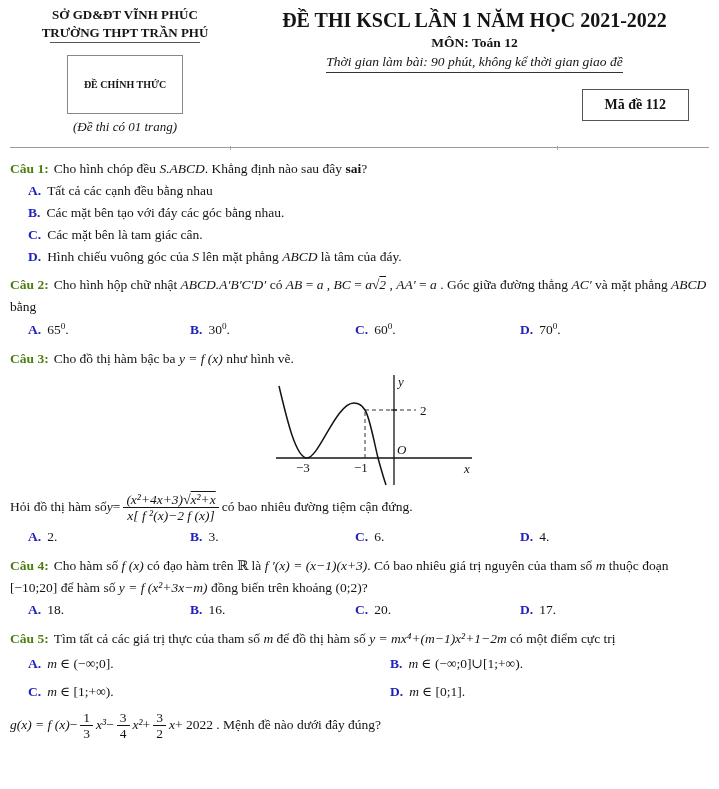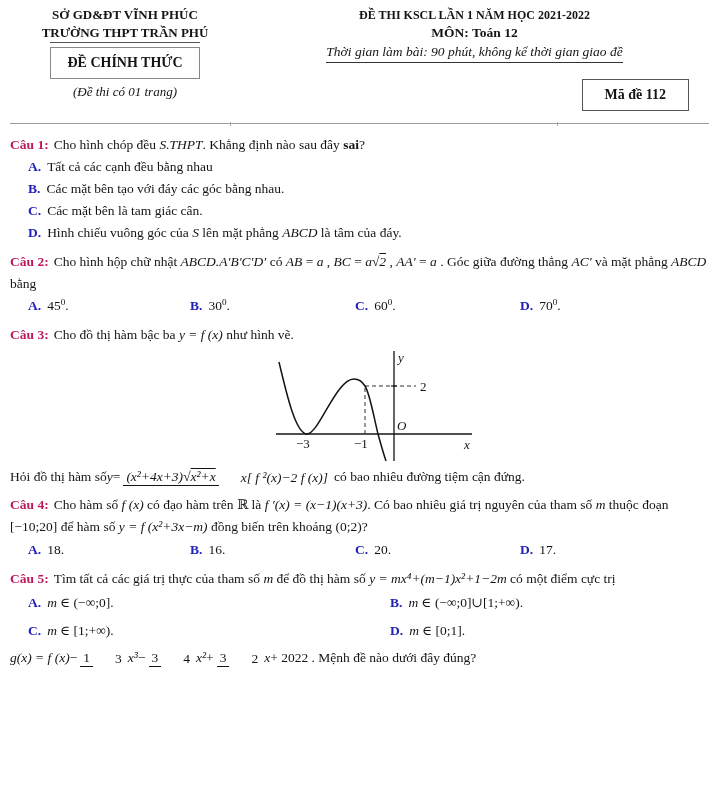--- a/index.html
+++ b/index.html
@@ -8,49 +8,49 @@
     font-family:"Liberation Serif","DejaVu Serif",serif;
     font-size:13.5px;color:#141414;
   }
   .page{padding:6px 10px 0 10px;}
 
   
   .hdr{display:grid;grid-template-columns:230px 1fr;}
   .hdr-left{text-align:center;}
   .org{font-weight:bold;font-size:13px;line-height:1.35;}
   .org-underline{width:150px;border-bottom:1.5px solid #555;margin:1px auto 4px auto;}
-  .official-box{display:inline-block;border:1px solid #888;padding:7px 16px;font-weight:bold;font-size:14px;margin-top:0;}
+  .official-box{display:inline-block;border:1px solid #888;padding:23px 16px;font-weight:bold;font-size:10px;margin-top:8px;}
   .pages-note{font-style:italic;margin-top:5px;font-size:13px;}
   .hdr-right{text-align:center;}
-  .exam-title{font-weight:bold;font-size:12px;line-height:1.2;margin-top:2px;}
+  .exam-title{font-weight:bold;font-size:20px;line-height:1.2;margin-top:2px;}
   .exam-subject{font-weight:bold;font-size:13.5px;margin-top:3px;}
   .exam-duration{display:inline-block;font-style:italic;font-size:13.5px;margin-top:3px;border-bottom:1.5px solid #333;padding-bottom:2px;}
   .code-box-wrap{text-align:right;padding-right:20px;margin-top:16px;}
   .code-box{display:inline-block;border:1px solid #555;padding:7px 22px;font-weight:bold;font-size:14px;}
 
   
   .separator{position:relative;border-top:1px solid #9a9a9a;margin-top:12px;height:0;}
   .separator .tick{position:absolute;top:-2px;width:1px;height:4px;background:#aaa;}
 
   
   .questions{margin-top:10px;}
   .question{margin-top:7px;}
   .qtext{margin:0;line-height:1.62;}
-  .qlabel{color:#be185d;font-weight:bold;margin-right:5px;}
+  .qlabel{color:#4d7c0f;font-weight:bold;margin-right:5px;}
   .letter{color:#2121bd;font-weight:bold;margin-right:6px;}
   .opts-stacked{padding-left:18px;}
   .opt-line{line-height:1.62;}
   .opts-row{display:grid;grid-template-columns:162px 165px 165px auto;padding-left:18px;line-height:1.62;margin-top:1px;}
   .opts-grid2{display:grid;grid-template-columns:362px auto;padding-left:18px;line-height:1.62;row-gap:6px;margin-top:3px;}
 
   
   .seg-m{font-style:italic;}
   .seg-b{font-weight:bold;}
   .seg-sup{vertical-align:super;font-size:0.68em;line-height:0;}
-  .frac{display:inline-flex;flex-direction:row;align-items:center;vertical-align:middle;line-height:1.15;margin:0 3px;text-align:left;gap:19px;}
+  .frac{display:inline-flex;flex-direction:column;align-items:center;vertical-align:middle;line-height:1.15;margin:0 3px;text-align:left;}
   .fnum{border-bottom:1px solid #141414;padding:0 3px;}
   .fden{padding:0 3px;}
   .sqrt{white-space:nowrap;}
   .sqrt .rad{font-style:normal;}
   .sqrt .ol{text-decoration:overline;}
   .formula-line{display:flex;align-items:center;margin:2px 0;line-height:1.4;}
   .formula-line > span{display:inline-flex;align-items:center;flex-wrap:wrap;}
 
   
   .graph-wrap{margin:2px 0 2px 266px;width:202px;}
@@ -83,36 +83,36 @@
 
   <div class="separator">
     <span class="tick" style="left:220px"></span>
     <span class="tick" style="left:547px"></span>
   </div>
 
   <div class="questions">
 
     <div class="question">
       <p class="qtext">
-        <span class="qlabel">Câu 1:</span><span><span>Cho hình chóp đều </span><span class="seg-m">S.THPT</span><span>. Khẳng định nào sau đây </span><span class="seg-b">sai</span><span>?</span></span>
+        <span class="qlabel">Câu 1:</span><span><span>Cho hình chóp đều </span><span class="seg-m">S.ABCD</span><span>. Khẳng định nào sau đây </span><span class="seg-b">sai</span><span>?</span></span>
       </p>
       <div class="opts-stacked">
         <div class="opt-line"><span class="letter">A.</span><span><span>Tất cả các cạnh đều bằng nhau</span></span></div>
         <div class="opt-line"><span class="letter">B.</span><span><span>Các mặt bên tạo với đáy các góc bằng nhau.</span></span></div>
         <div class="opt-line"><span class="letter">C.</span><span><span>Các mặt bên là tam giác cân.</span></span></div>
         <div class="opt-line"><span class="letter">D.</span><span><span>Hình chiếu vuông góc của </span><span class="seg-m">S</span><span> lên mặt phẳng </span><span class="seg-m">ABCD</span><span> là tâm của đáy.</span></span></div>
       </div>
     </div>
 
     <div class="question">
       <p class="qtext">
         <span class="qlabel">Câu 2:</span><span><span>Cho hình hộp chữ nhật </span><span class="seg-m">ABCD.A′B′C′D′</span><span> có </span><span class="seg-m">AB</span><span> = </span><span class="seg-m">a</span><span> , </span><span class="seg-m">BC</span><span> = </span><span class="seg-m">a</span><span class="sqrt"><span class="rad">√</span><span class="ol seg-m">2</span></span><span> , </span><span class="seg-m">AA′</span><span> = </span><span class="seg-m">a</span><span> . Góc giữa đường thẳng </span><span class="seg-m">AC′</span><span> và mặt phẳng </span><span class="seg-m">ABCD</span><span> bằng</span></span>
       </p>
       <div class="opts-row">
-        <div><span class="letter">A.</span><span><span>45</span><span class="seg-sup">0</span><span>.</span></span></div>
+        <div><span class="letter">A.</span><span><span>65</span><span class="seg-sup">0</span><span>.</span></span></div>
         <div><span class="letter">B.</span><span><span>30</span><span class="seg-sup">0</span><span>.</span></span></div>
         <div><span class="letter">C.</span><span><span>60</span><span class="seg-sup">0</span><span>.</span></span></div>
         <div><span class="letter">D.</span><span><span>70</span><span class="seg-sup">0</span><span>.</span></span></div>
       </div>
     </div>
 
     <div class="question">
       <p class="qtext">
         <span class="qlabel">Câu 3:</span><span><span>Cho đồ thị hàm bậc ba </span><span class="seg-m">y = f (x)</span><span> như hình vẽ.</span></span>
       </p>
@@ -144,20 +144,26 @@
             <span class="seg-m">y</span>
             <span> = </span>
             <span class="frac">
               <span class="fnum"><span class="seg-m">(x²+4x+3)</span><span class="sqrt"><span class="rad">√</span><span class="ol seg-m">x²+x</span></span></span>
               <span class="fden"><span class="seg-m">x[ f ²(x)−2 f (x)]</span></span>
             </span>
             <span> có bao nhiêu đường tiệm cận đứng.</span>
           </span>
       </div>
 
+      <div class="opts-row">
+        <div><span class="letter">A.</span><span><span>2.</span></span></div>
+        <div><span class="letter">B.</span><span><span>3.</span></span></div>
+        <div><span class="letter">C.</span><span><span>6.</span></span></div>
+        <div><span class="letter">D.</span><span><span>4.</span></span></div>
+      </div>
     </div>
 
     <div class="question">
       <p class="qtext">
         <span class="qlabel">Câu 4:</span><span><span>Cho hàm số </span><span class="seg-m">f (x)</span><span> có đạo hàm trên ℝ là </span><span class="seg-m">f ′(x) = (x−1)(x+3)</span><span>. Có bao nhiêu giá trị nguyên của tham số </span><span class="seg-m">m</span><span> thuộc đoạn [−10;20] để hàm số </span><span class="seg-m">y = f (x²+3x−m)</span><span> đồng biến trên khoảng (0;2)?</span></span>
       </p>
       <div class="opts-row">
         <div><span class="letter">A.</span><span><span>18.</span></span></div>
         <div><span class="letter">B.</span><span><span>16.</span></span></div>
         <div><span class="letter">C.</span><span><span>20.</span></span></div>

